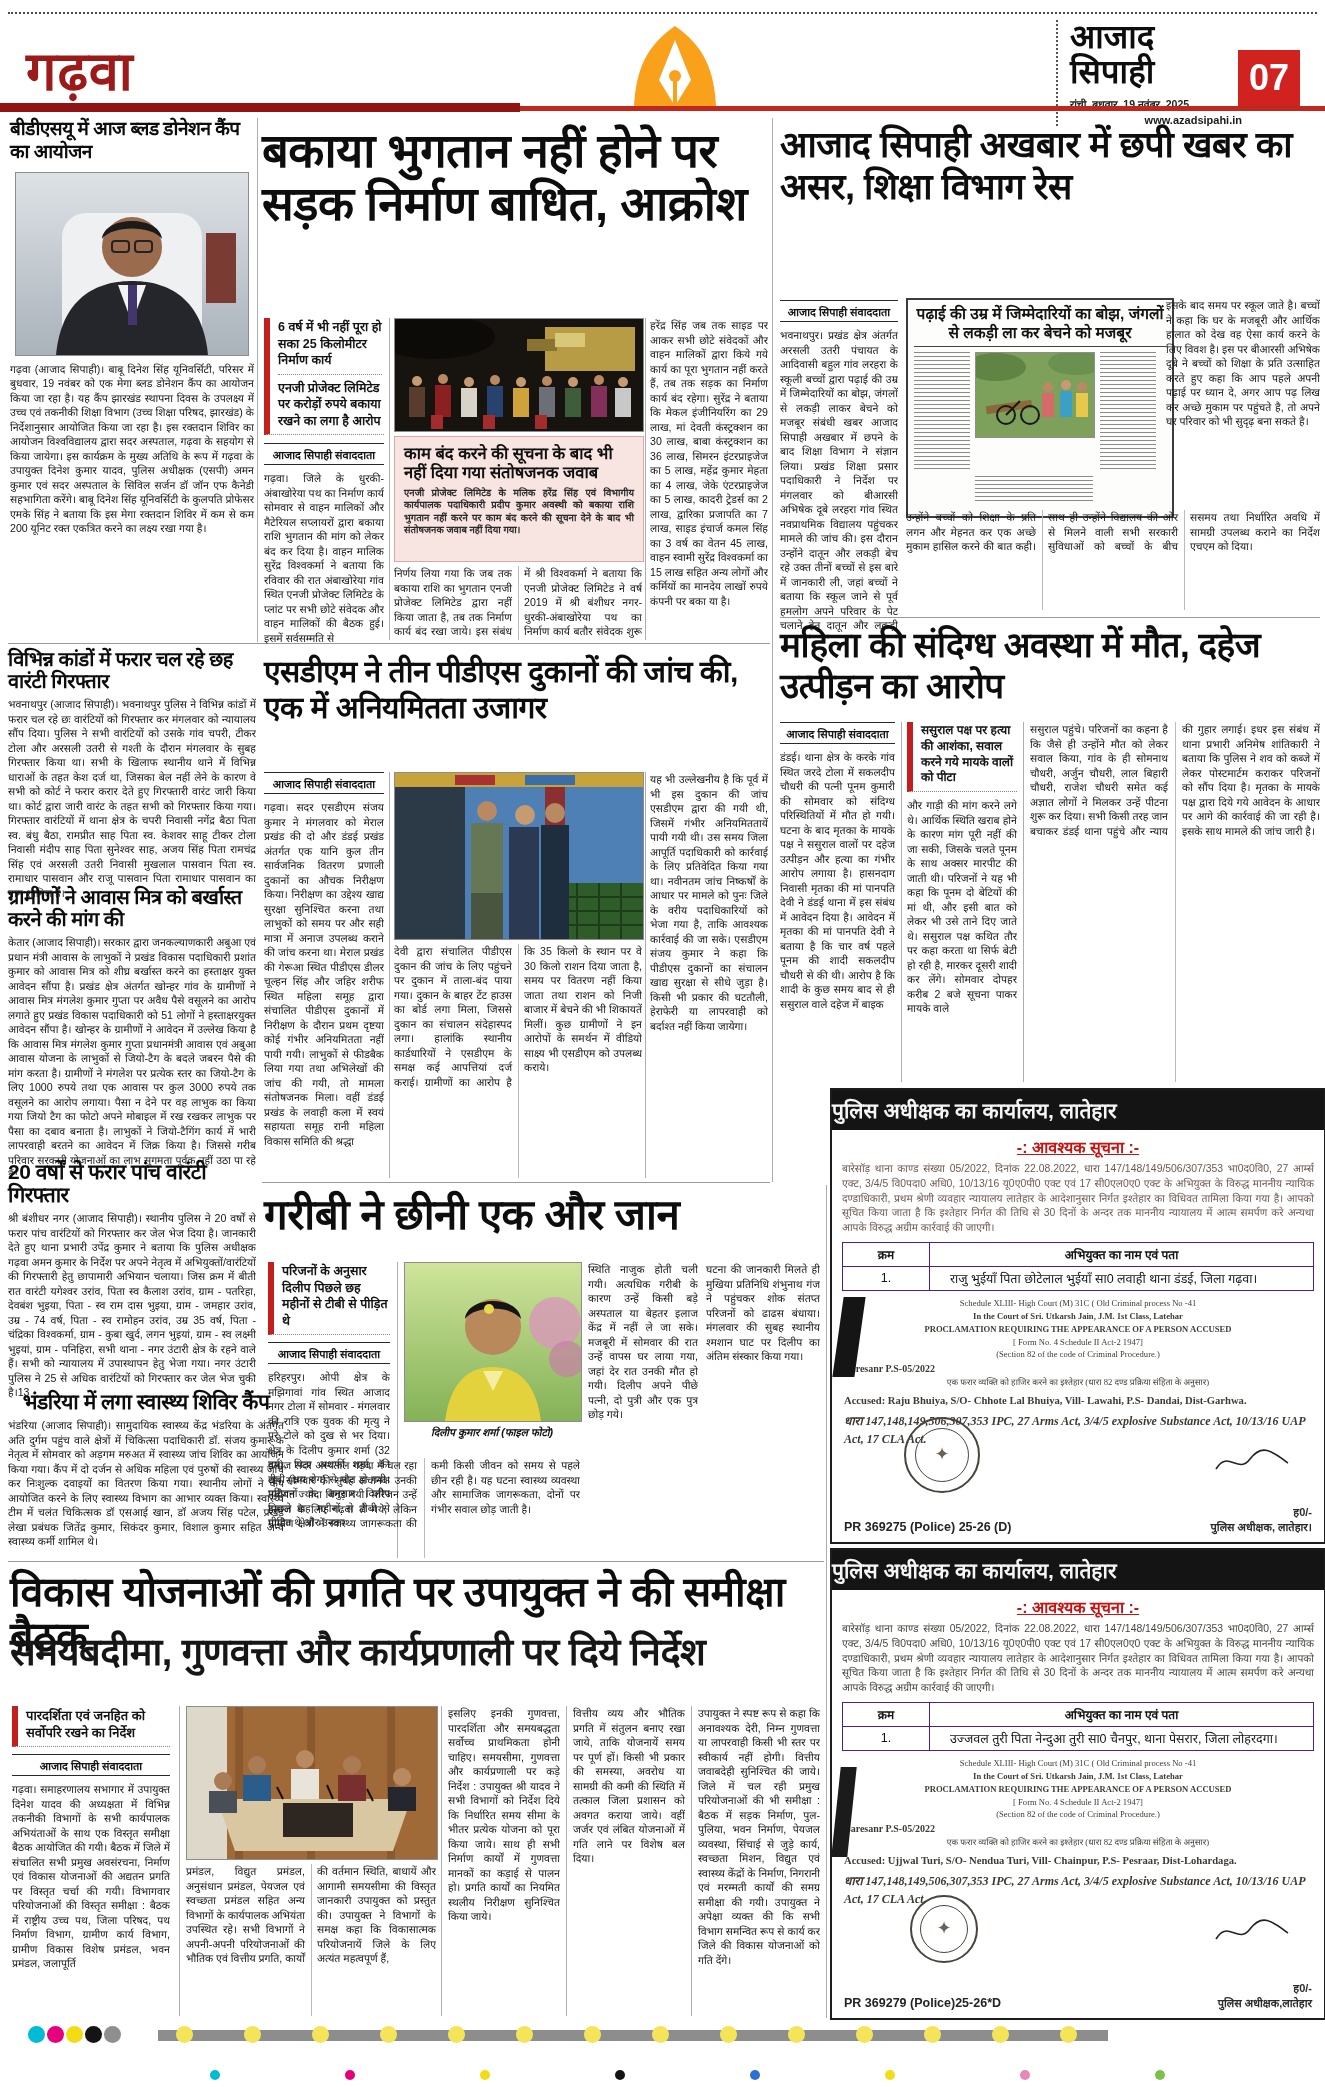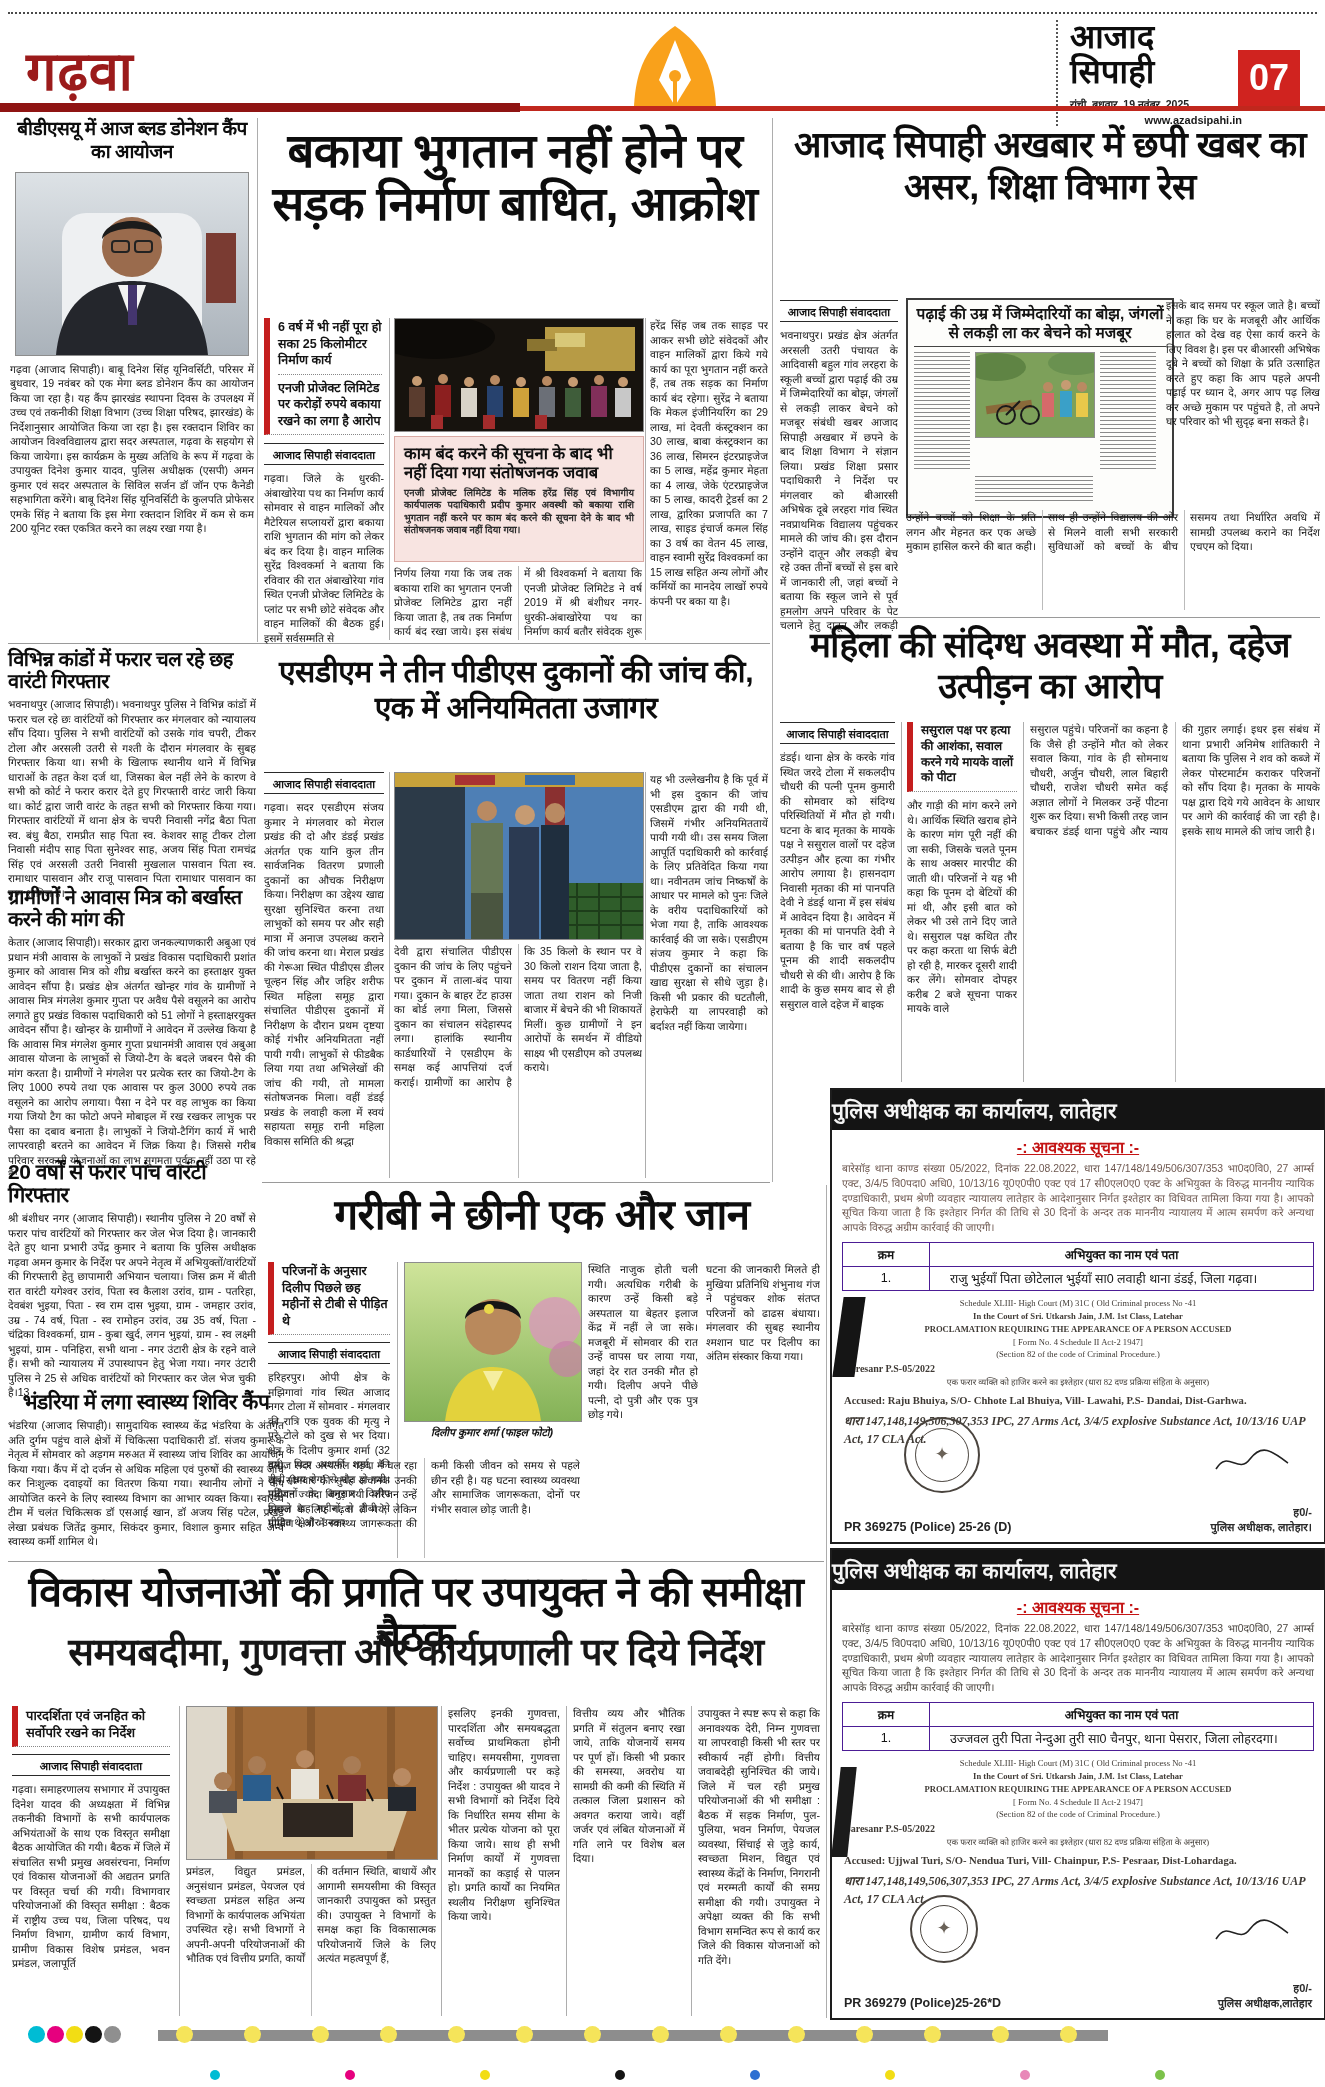--- a/index.html
+++ b/index.html
@@ -2,21 +2,21 @@
 <html><head>
 <meta charset="utf-8">
 <style>
   html,body{margin:0;padding:0;background:#dedede;}
   .page{position:relative;width:1325px;height:2087px;background:#ffffff;margin:0 auto;
         font-family:"Liberation Sans", sans-serif;overflow:hidden;color:#141414;}
   .abs{position:absolute;}
   .hl{position:absolute;height:1px;background:#9a9a9a;}
   .vl{position:absolute;width:1px;background:#adadad;}
   .bt{font-size:10.6px;line-height:1.37;text-align:justify;color:#161616;overflow:hidden;}
-  .head{font-weight:800;color:#0d0d0d;text-align:center;line-height:1.1;letter-spacing:-0.5px;}
+  .head{font-weight:800;color:#0d0d0d;line-height:1.1;letter-spacing:-0.5px;}
   .byl{font-weight:bold;font-size:11px;text-align:center;padding:3px 0 2px 0;
        border-top:1.5px solid #2a2a2a;border-bottom:1.5px solid #2a2a2a;}
   .kick{border-left:6px solid #c41e1e;padding:1px 2px 5px 8px;font-weight:bold;
         font-size:12.5px;line-height:1.32;}
   .kick-sep{border-top:1.5px dotted #888;margin:5px 0 5px 0;}
   .kick-bot{border-bottom:1.5px dotted #888;}
   .pinkbox{background:#f8e4e1;border:1px solid #d9a9a3;padding:7px 9px;}
   .pink-t{font-weight:800;font-size:16.5px;line-height:1.18;color:#101010;}
   .pink-s{font-weight:bold;font-size:9.6px;line-height:1.3;margin-top:4px;color:#2b2b2b;text-align:justify;}
   .photo{border:1px solid #8d8d8d;overflow:hidden;background:#ccc;}

